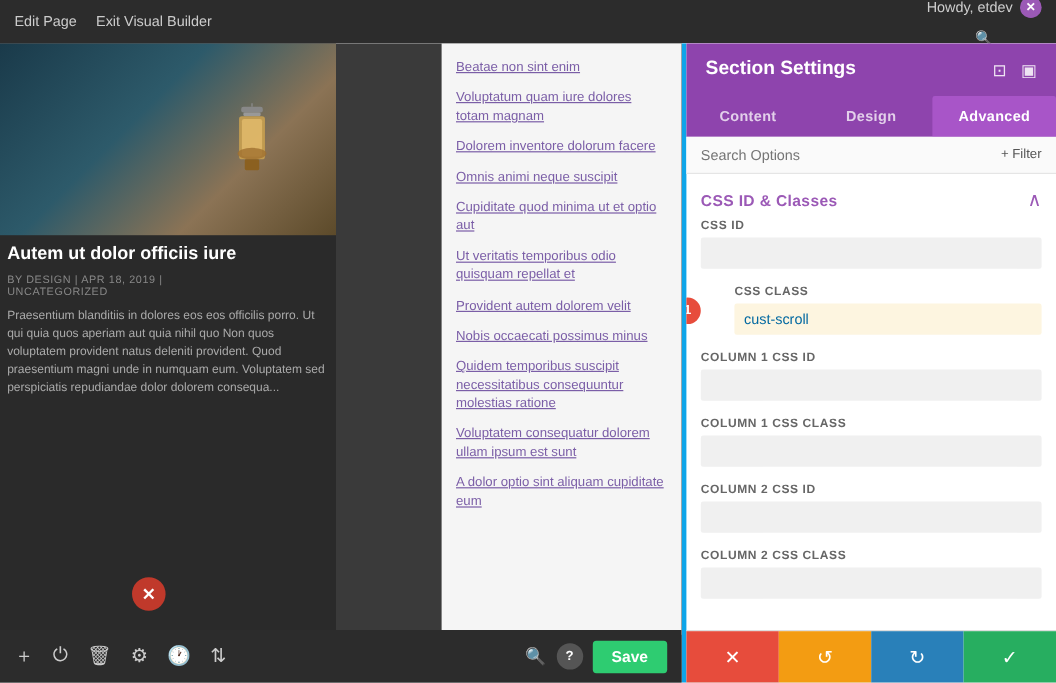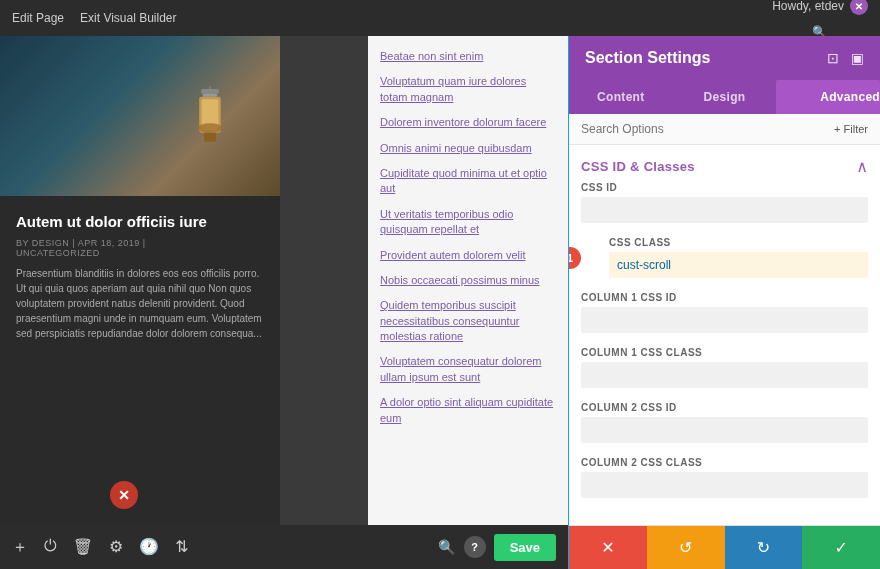--- a/index.html
+++ b/index.html
@@ -53,21 +53,21 @@
       bottom: 44px;
     }
     .blog-image {
       width: 100%;
       height: 160px;
       background: linear-gradient(135deg, #1a3a4a 0%, #2d5a6a 40%, #8B7355 70%, #5c4a2a 100%);
       position: relative;
       overflow: hidden;
     }
     .blog-content {
-      padding: 16px;
+      padding: 6px;
       color: #ddd;
     }
     .blog-title {
       font-size: 15px;
       font-weight: 700;
       color: #fff;
       margin-bottom: 6px;
       line-height: 1.3;
     }
     .blog-meta {
@@ -141,21 +141,21 @@
       background: #2ecc71; color: white; border: none;
       padding: 6px 16px; border-radius: 3px; font-size: 13px; font-weight: 600; cursor: pointer;
     }
 
     
     .right-panel {
       width: 312px;
       background: #fff;
       display: flex;
       flex-direction: column;
-      border-left: 1px solid #0ea5e9;
+      border-left: 4px solid #0ea5e9;
       flex-shrink: 0;
     }
     .panel-header {
       background: #8e44ad;
       color: white;
       padding: 0 16px;
       height: 44px;
       display: flex;
       align-items: center;
       justify-content: space-between;
@@ -182,21 +182,20 @@
       color: rgba(255,255,255,0.75);
       cursor: pointer;
       border: none;
       background: transparent;
       letter-spacing: 0.3px;
     }
     .tab-btn.active {
       background: #a855c8;
       color: white;
       border-radius: 2px 2px 0 0;
-      text-align: right;
     }
 
     
     .panel-search {
       display: flex;
       align-items: center;
       padding: 8px 12px;
       border-bottom: 1px solid #e5e5e5;
       gap: 4px;
       background: #fafafa;
@@ -340,21 +339,21 @@
         <div class="blog-excerpt">Praesentium blanditiis in dolores eos eos officilis porro. Ut qui quia quos aperiam aut quia nihil quo Non quos voluptatem provident natus deleniti provident. Quod praesentium magni unde in numquam eum. Voluptatem sed perspiciatis repudiandae dolor dolorem consequa...</div>
       </div>
     </div>
 
     <div class="remove-btn">✕</div>
 
     <div class="list-panel">
       <a class="list-item-link">Beatae non sint enim</a>
       <a class="list-item-link">Voluptatum quam iure dolores totam magnam</a>
       <a class="list-item-link">Dolorem inventore dolorum facere</a>
-      <a class="list-item-link">Omnis animi neque quibusdam</a>
+      <a class="list-item-link">Omnis animi neque suscipit</a>
       <a class="list-item-link">Cupiditate quod minima ut et optio aut</a>
       <a class="list-item-link">Ut veritatis temporibus odio quisquam repellat et</a>
       <a class="list-item-link">Provident autem dolorem velit</a>
       <a class="list-item-link">Nobis occaecati possimus minus</a>
       <a class="list-item-link">Quidem temporibus suscipit necessitatibus consequuntur molestias ratione</a>
       <a class="list-item-link">Voluptatem consequatur dolorem ullam ipsum est sunt</a>
       <a class="list-item-link">A dolor optio sint aliquam cupiditate eum</a>
     </div>
 
     <div class="canvas-toolbar">

